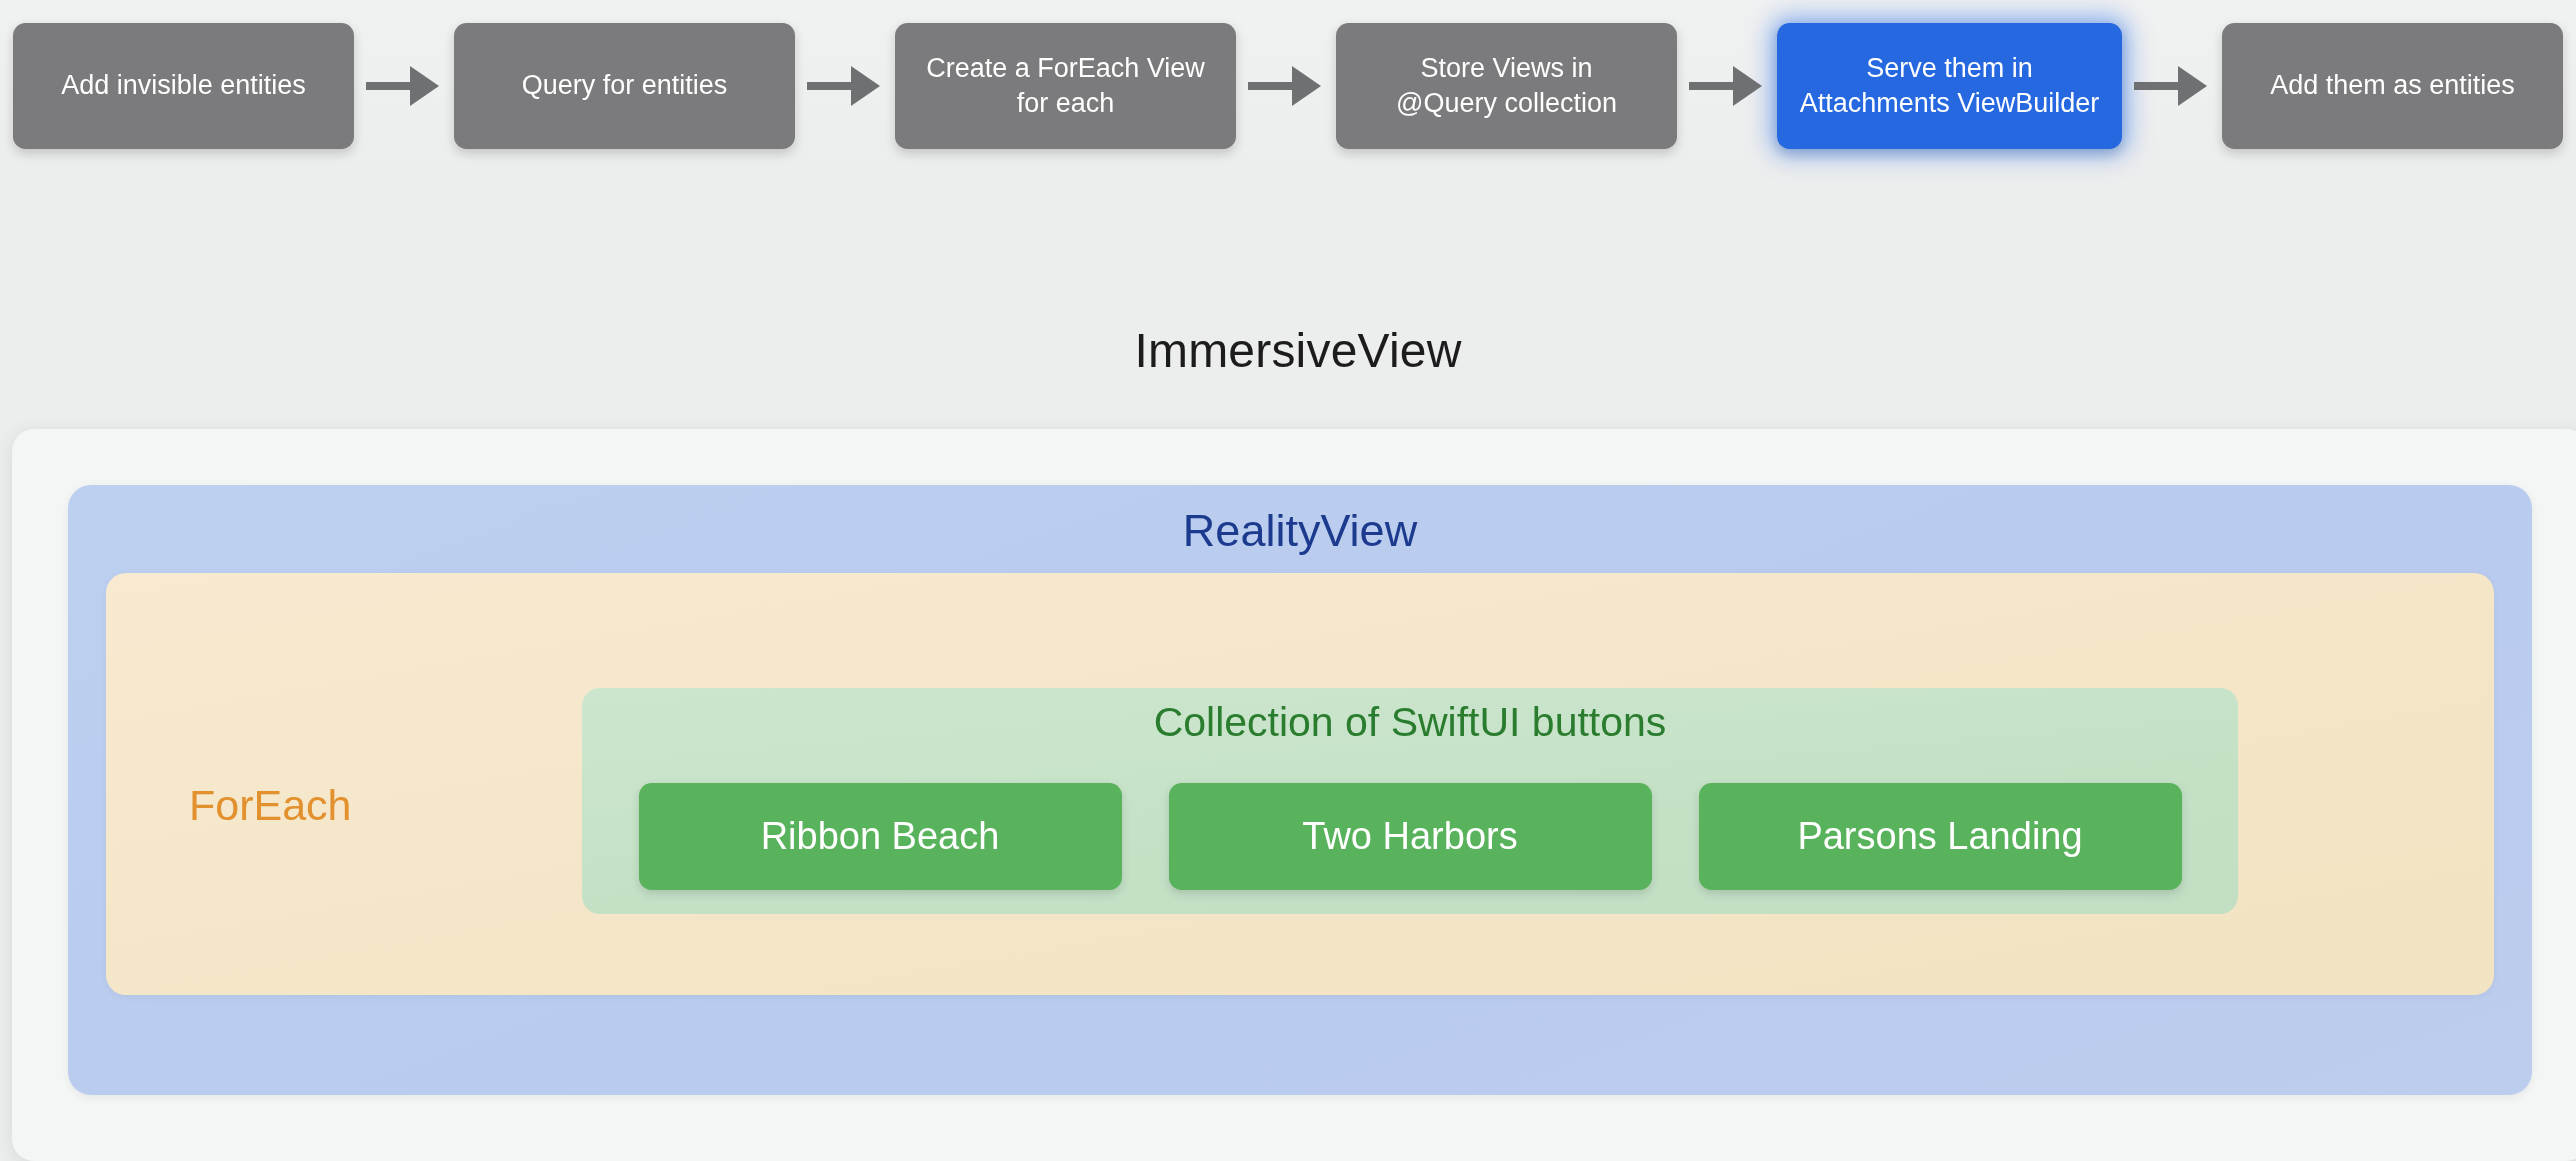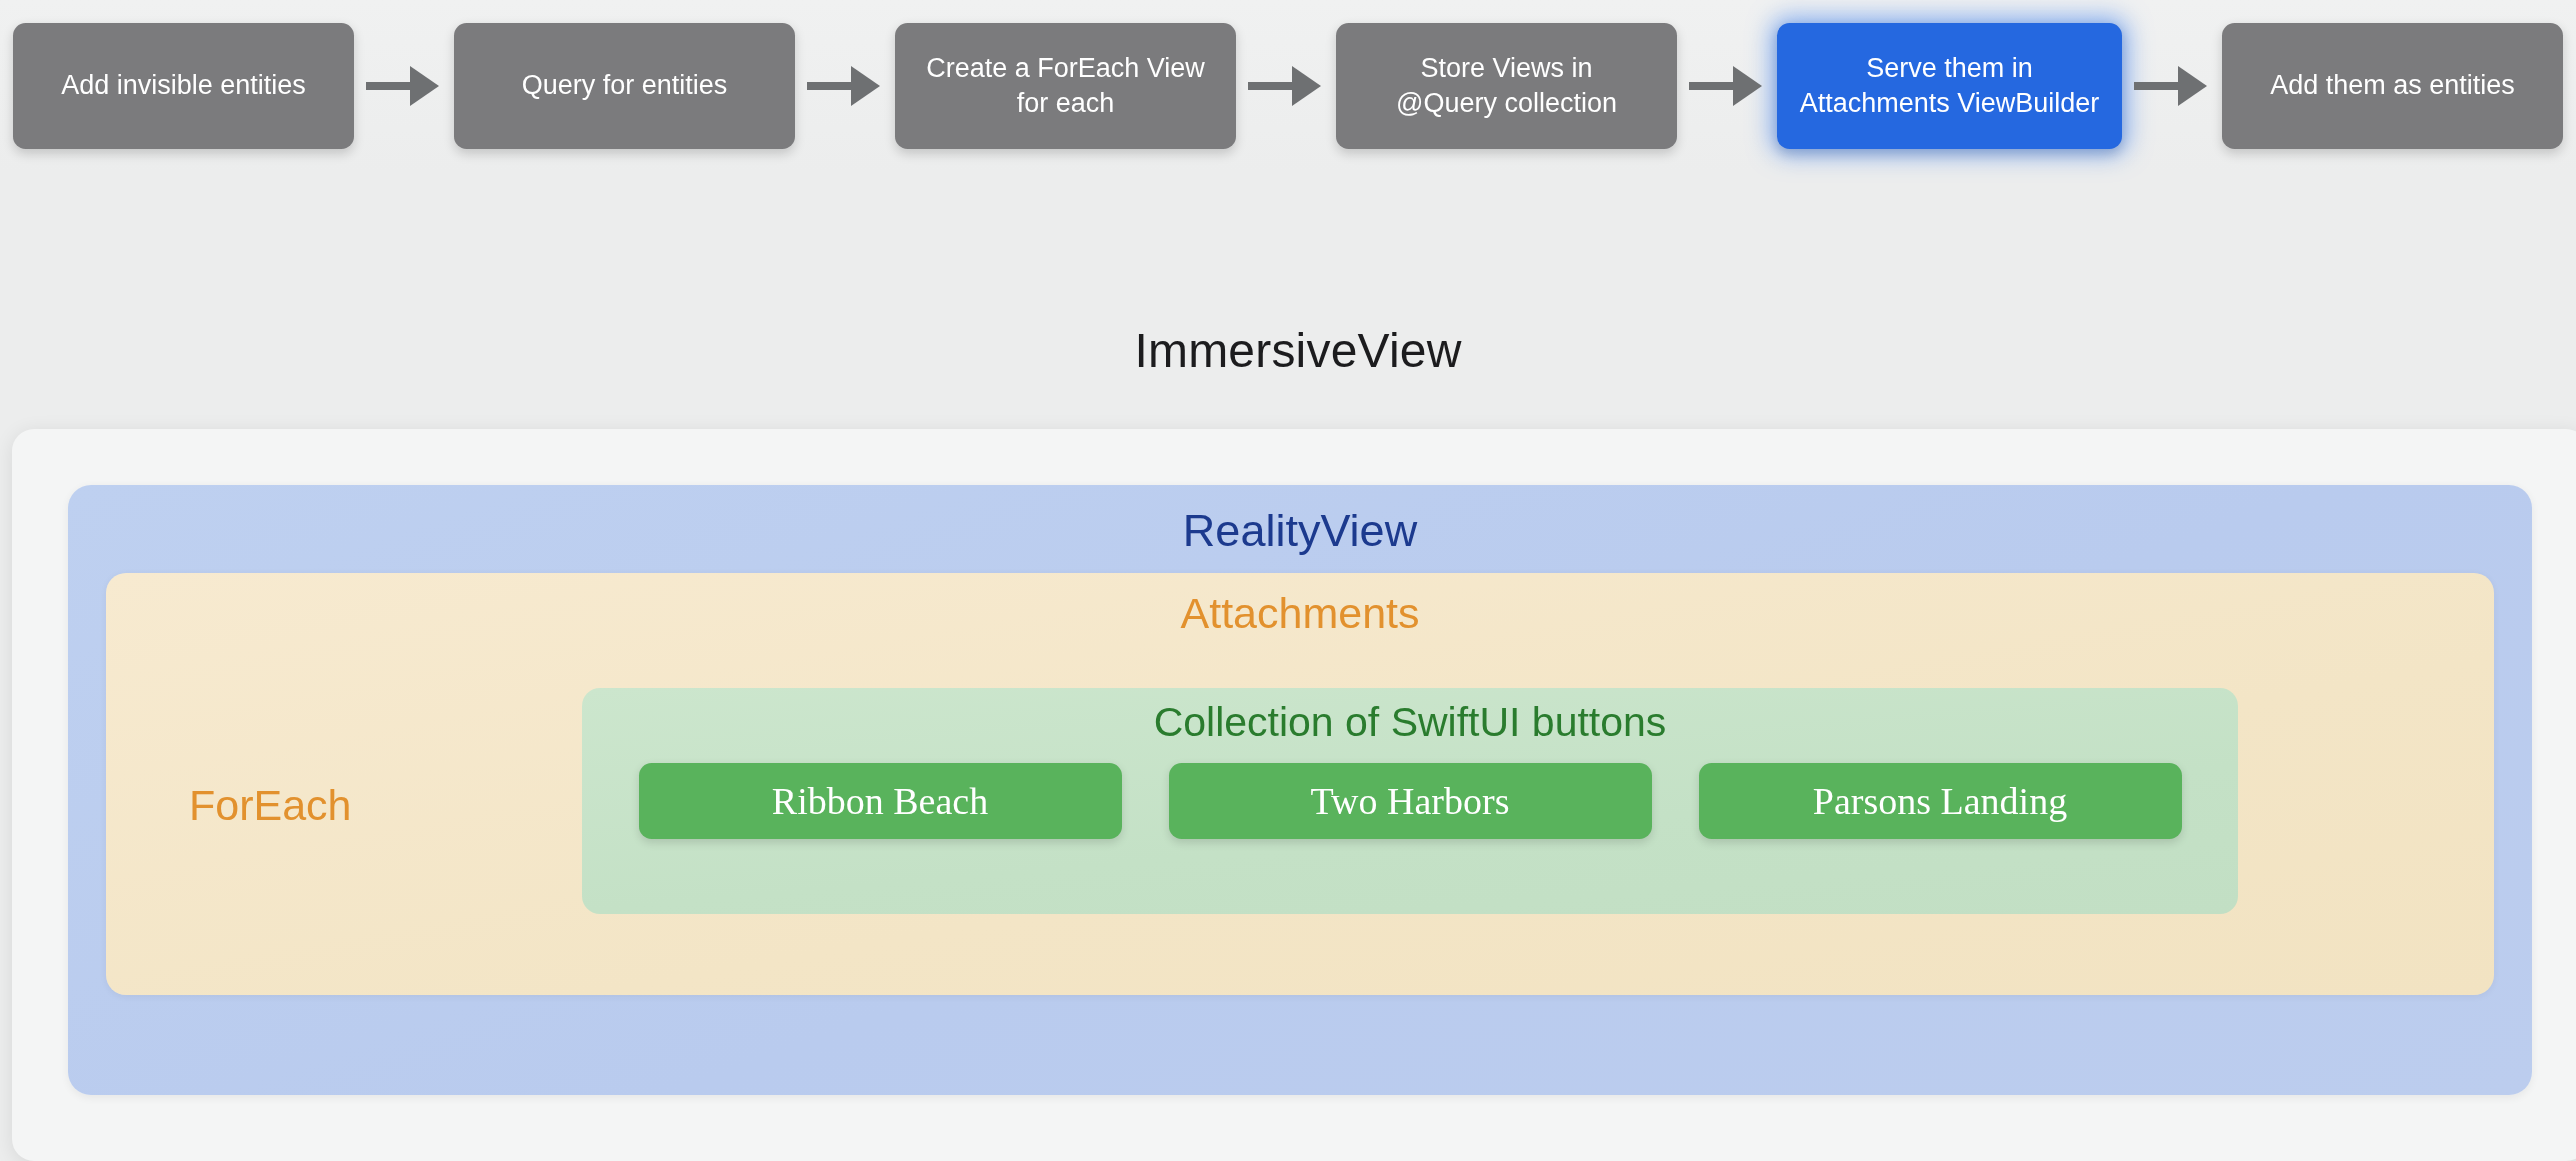--- a/index.html
+++ b/index.html
@@ -169,32 +169,33 @@
     padding-bottom: 17px;
   }
 
   #buttons-row {
     display: flex;
     justify-content: center;
     gap: 47px;
   }
   .swiftui-button {
     width: 483px;
-    height: 76px;
+    height: 107px;
     border-radius: 12.6px;
     background: #59b35c;
     color: #ffffff;
     font-size: 38px;
     display: flex;
     align-items: center;
     justify-content: center;
     box-shadow: 0 3.6px 9px rgba(0,0,0,0.13);
     box-sizing: border-box;
     border: none;
-    font-family: Liberation Serif, serif;
+    font-family: Liberation Sans, sans-serif;
+    margin-top: 20px;
   }
 </style>
 </head>
 <body>
 
 <div id="flow-row">
 
   <div class="flow-step">
     <span>
       <span>Add invisible entities</span>
@@ -264,21 +265,20 @@
 <div id="section-title">ImmersiveView</div>
 
 <div id="immersive-panel">
 
   <div id="realityview-box">
 
     <div class="box-label-realityview">RealityView</div>
 
     <div id="attachments-box">
 
-      <div class="box-label-attachments">Attachments</div>
 
       <div id="foreach-label">ForEach</div>
 
       <div id="collection-box">
 
         <div class="box-label-collection">Collection of SwiftUI buttons</div>
 
         <div id="buttons-row">
           <button class="swiftui-button">Ribbon Beach</button>
           <button class="swiftui-button">Two Harbors</button>

